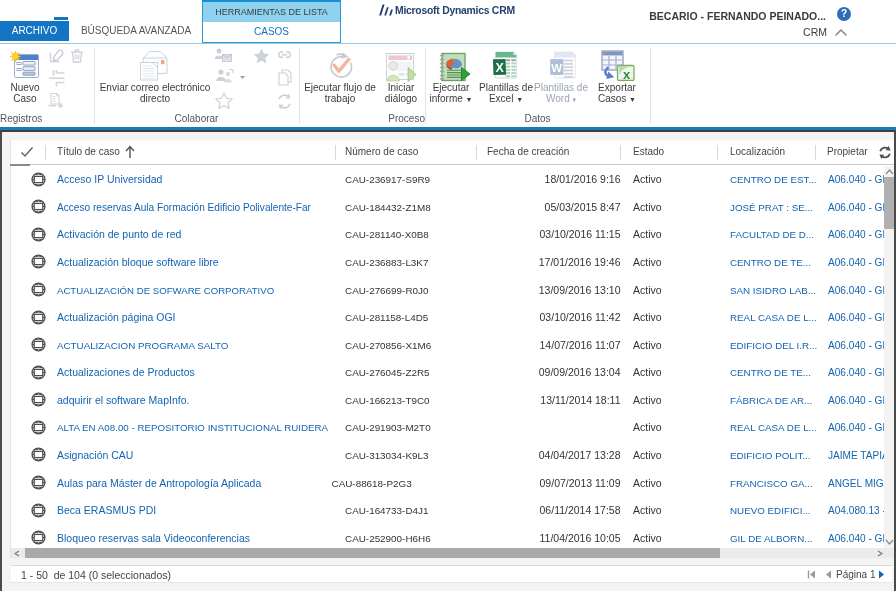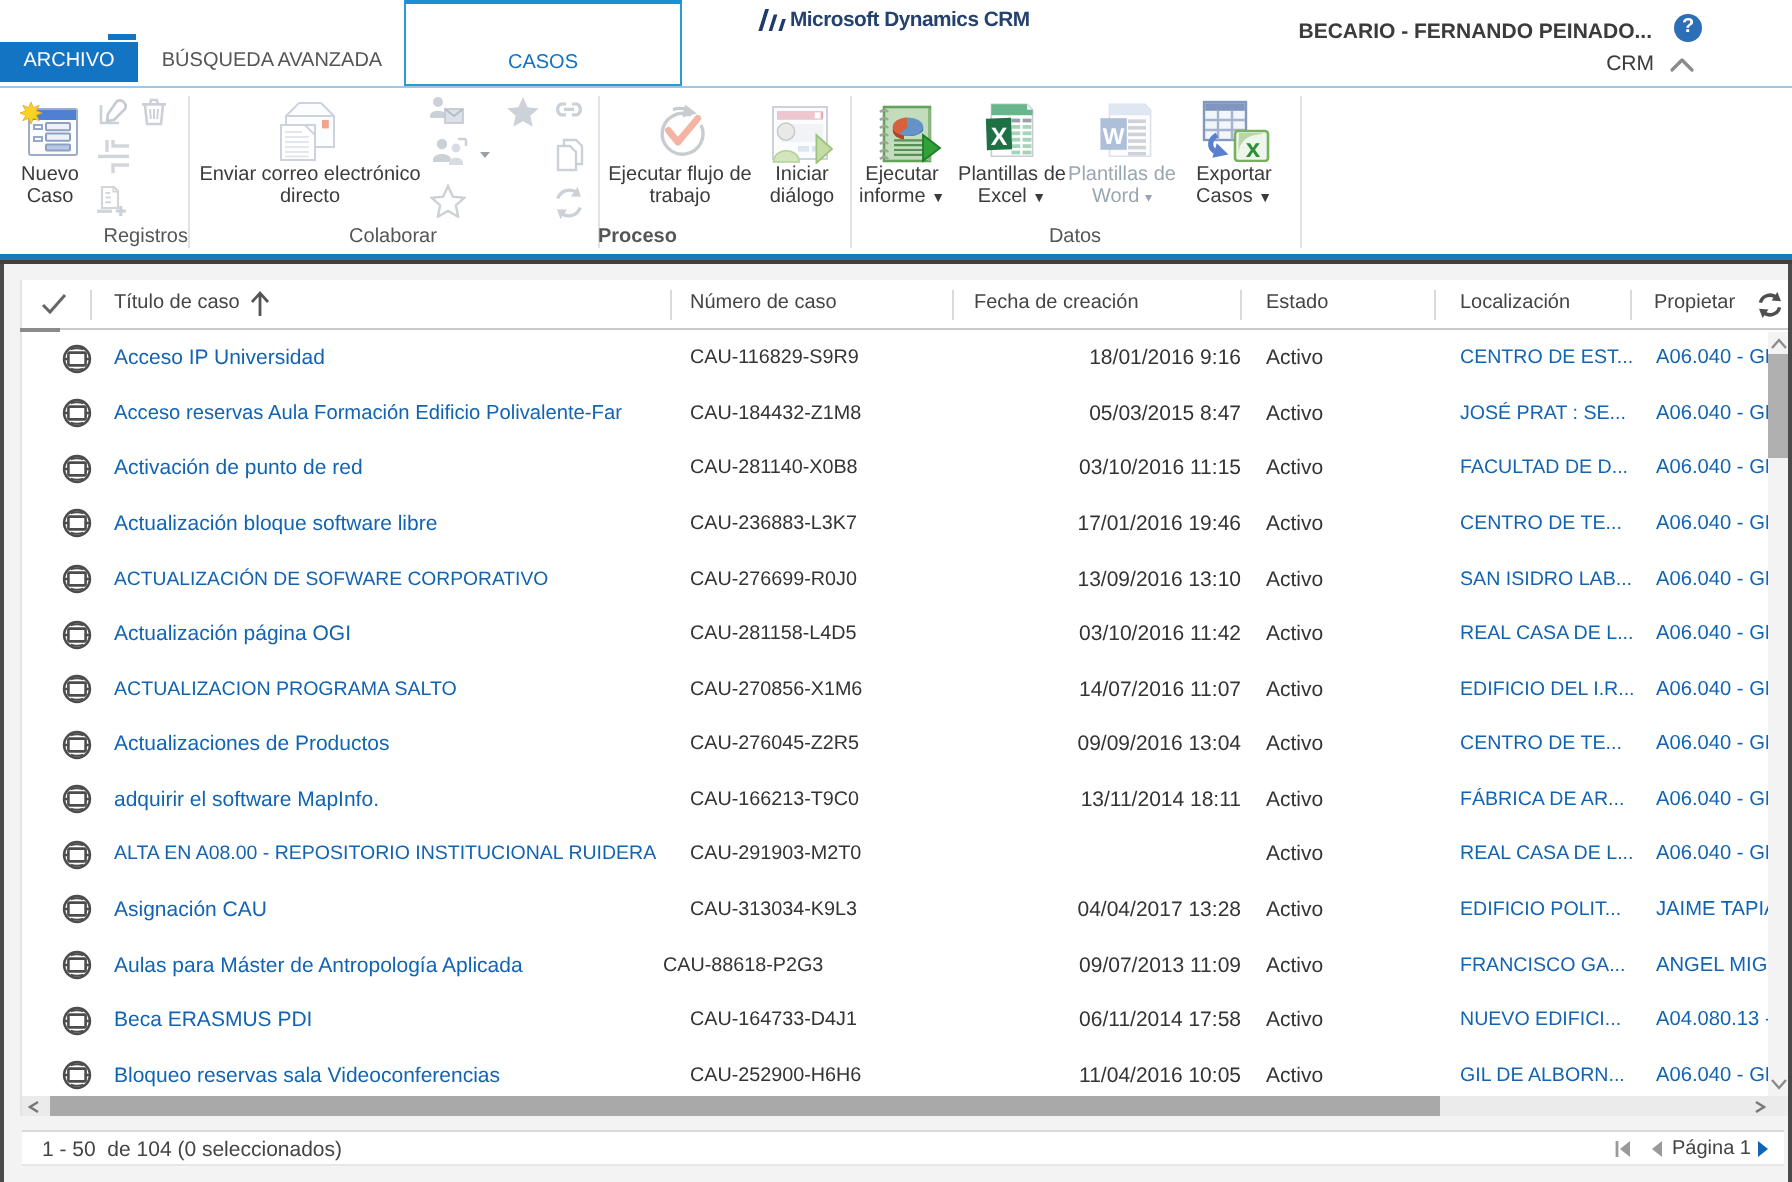--- a/index.html
+++ b/index.html
@@ -15,20 +15,21 @@
 
   <div class="abs" style="left:0;top:0;width:896px;height:44px;background:#fff;"></div>
   <div class="abs" style="left:0;top:43px;width:896px;height:1.5px;background:#9ec6e2;"></div>
 
   <div class="abs" style="left:0;top:20.5px;width:69px;height:20.5px;background:#1474c4;color:#fff;font-size:10px;text-align:center;line-height:20.5px;">ARCHIVO</div>
   <div class="abs" style="left:54px;top:17px;width:14px;height:3px;background:#1474c4;"></div>
 
   <div class="abs" style="left:76px;top:20.5px;width:120px;height:20.5px;color:#555;font-size:10px;text-align:center;line-height:20.5px;">BÚSQUEDA AVANZADA</div>
 
   <div class="abs" style="left:202px;top:0px;width:139px;height:42.5px;border:1px solid #2a9ad5;border-top:2px solid #1b8fd0;background:#fff;"></div>
+  <div class="abs" style="left:203px;top:2px;width:137px;height:20px;background:#8ed2f0;color:#3b3b3b;font-size:9px;text-align:center;line-height:20px;">HERRAMIENTAS DE LISTA</div>
   <div class="abs" style="left:203px;top:22px;width:137px;height:19.5px;background:#fff;color:#1372bf;font-size:10px;text-align:center;line-height:19.5px;">CASOS</div>
 
   <div class="abs" style="left:378px;top:3px;width:200px;height:16px;">
     <svg width="17" height="14" viewBox="0 0 17 14" style="position:absolute;left:0;top:0;">
       <g fill="#1e3c69">
         <path d="M1.2 12.5 L4.6 1.5 L6.5 1.5 L3.1 12.5 Z"></path>
         <path d="M6.3 12.5 L8.9 4.2 L10.7 4.2 L8.1 12.5 Z"></path>
         <path d="M11.2 12.5 L13.1 6.5 L14.9 6.5 L13 12.5 Z"></path>
       </g>
     </svg>
@@ -44,23 +45,23 @@
     <path d="M2 8 L7 3 L12 8" fill="none" stroke="#8a8a8a" stroke-width="1.6" stroke-linecap="round" stroke-linejoin="round"></path>
   </svg>
 
   <div class="abs" style="left:0;top:44px;width:896px;height:82px;background:#fff;"></div>
 
   <div class="abs" style="left:94px;top:48px;width:1px;height:76px;background:#e2e2e2;"></div>
   <div class="abs" style="left:299px;top:48px;width:1px;height:76px;background:#e2e2e2;"></div>
   <div class="abs" style="left:425px;top:48px;width:1px;height:76px;background:#e2e2e2;"></div>
   <div class="abs" style="left:650px;top:48px;width:1px;height:76px;background:#e2e2e2;"></div>
 
-  <div class="abs lbl" style="left:0px;top:113px;width:94px;text-align:right;color:#555;">Registros</div>
+  <div class="abs lbl" style="left:0px;top:113px;width:94px;text-align:left;color:#555;">Registros</div>
   <div class="abs lbl" style="left:94px;top:113px;width:205px;text-align:center;color:#555;">Colaborar</div>
-  <div class="abs lbl" style="left:299px;top:113px;width:126px;text-align:left;color:#555;font-weight:bold;">Proceso</div>
+  <div class="abs lbl" style="left:299px;top:113px;width:126px;text-align:right;color:#555;">Proceso</div>
   <div class="abs lbl" style="left:425px;top:113px;width:225px;text-align:center;color:#555;">Datos</div>
 
   <svg class="abs" style="left:10px;top:51px;" width="30" height="29" viewBox="0 0 30 29">
     <rect x="4.5" y="3.5" width="24" height="23" rx="1" fill="#fdfdfe" stroke="#9badc9"></rect>
     <rect x="5" y="4" width="23" height="5" fill="#4e81d2"></rect>
     <rect x="7" y="11.5" width="4" height="2" fill="none" stroke="#96a8c8" stroke-width="1"></rect>
     <rect x="7" y="17.5" width="4" height="2" fill="none" stroke="#96a8c8" stroke-width="1"></rect>
     <rect x="13" y="10.5" width="12" height="3.6" rx="0.5" fill="#eef2f8" stroke="#8ca0c4"></rect>
     <rect x="13" y="15.8" width="12" height="3.6" rx="0.5" fill="#eef2f8" stroke="#8ca0c4"></rect>
     <rect x="13" y="21.2" width="12" height="3" rx="0.5" fill="#b9c8e2" stroke="#8ca0c4"></rect>
@@ -285,21 +286,21 @@
 
   <div id="rows" class="abs" style="left:10.5px;top:165.5px;width:873px;height:472px;overflow:hidden;">
       <div style="position:absolute;left:0;top:0px;width:873px;height:27.57px;">
         <svg width="15" height="15" viewBox="0 0 15 15" style="position:absolute;left:20px;top:50%;margin-top:-7.5px;">
           <circle cx="7.5" cy="7.5" r="6.45" fill="none" stroke="#4d4d4d" stroke-width="1.3"></circle>
           <path d="M1.2 7.5 L3.4 7.5 M11.6 7.5 L13.8 7.5" stroke="#4d4d4d" stroke-width="1.2"></path>
           <path d="M4.3 2.7 Q7.5 1.5 10.7 2.7 M4.3 12.3 Q7.5 13.5 10.7 12.3" fill="none" stroke="#4d4d4d" stroke-width="1"></path>
           <rect x="3.2" y="4.3" width="8.6" height="6.4" rx="0.5" fill="#fff" stroke="#4d4d4d" stroke-width="1.3"></rect>
         </svg>
         <span style="position:absolute;left:46.5px;top:50%;transform:translateY(-50%);font-size:10.5px;color:#1264b3;white-space:nowrap;">Acceso IP Universidad</span>
-        <span style="position:absolute;left:334.5px;top:50%;transform:translateY(-50%);font-size:9.9px;color:#333;white-space:nowrap;">CAU-116829-S9R9</span>
+        <span style="position:absolute;left:334.5px;top:50%;transform:translateY(-50%);font-size:9.9px;color:#333;white-space:nowrap;">CAU-236917-S9R9</span>
         <span style="position:absolute;left:400px;width:210px;text-align:right;top:50%;transform:translateY(-50%);font-size:10.5px;color:#333;white-space:nowrap;">18/01/2016 9:16</span>
         <span style="position:absolute;left:622.5px;top:50%;transform:translateY(-50%);font-size:10.5px;color:#333;">Activo</span>
         <span style="position:absolute;left:719.5px;top:50%;transform:translateY(-50%);font-size:9.8px;color:#1264b3;white-space:nowrap;">CENTRO DE EST...</span>
         <span style="position:absolute;left:817.5px;top:50%;transform:translateY(-50%);font-size:10.1px;color:#1264b3;white-space:nowrap;">A06.040 - GE</span>
       </div>
       <div style="position:absolute;left:0;top:27.57px;width:873px;height:27.57px;">
         <svg width="15" height="15" viewBox="0 0 15 15" style="position:absolute;left:20px;top:50%;margin-top:-7.5px;">
           <circle cx="7.5" cy="7.5" r="6.45" fill="none" stroke="#4d4d4d" stroke-width="1.3"></circle>
           <path d="M1.2 7.5 L3.4 7.5 M11.6 7.5 L13.8 7.5" stroke="#4d4d4d" stroke-width="1.2"></path>
           <path d="M4.3 2.7 Q7.5 1.5 10.7 2.7 M4.3 12.3 Q7.5 13.5 10.7 12.3" fill="none" stroke="#4d4d4d" stroke-width="1"></path>

